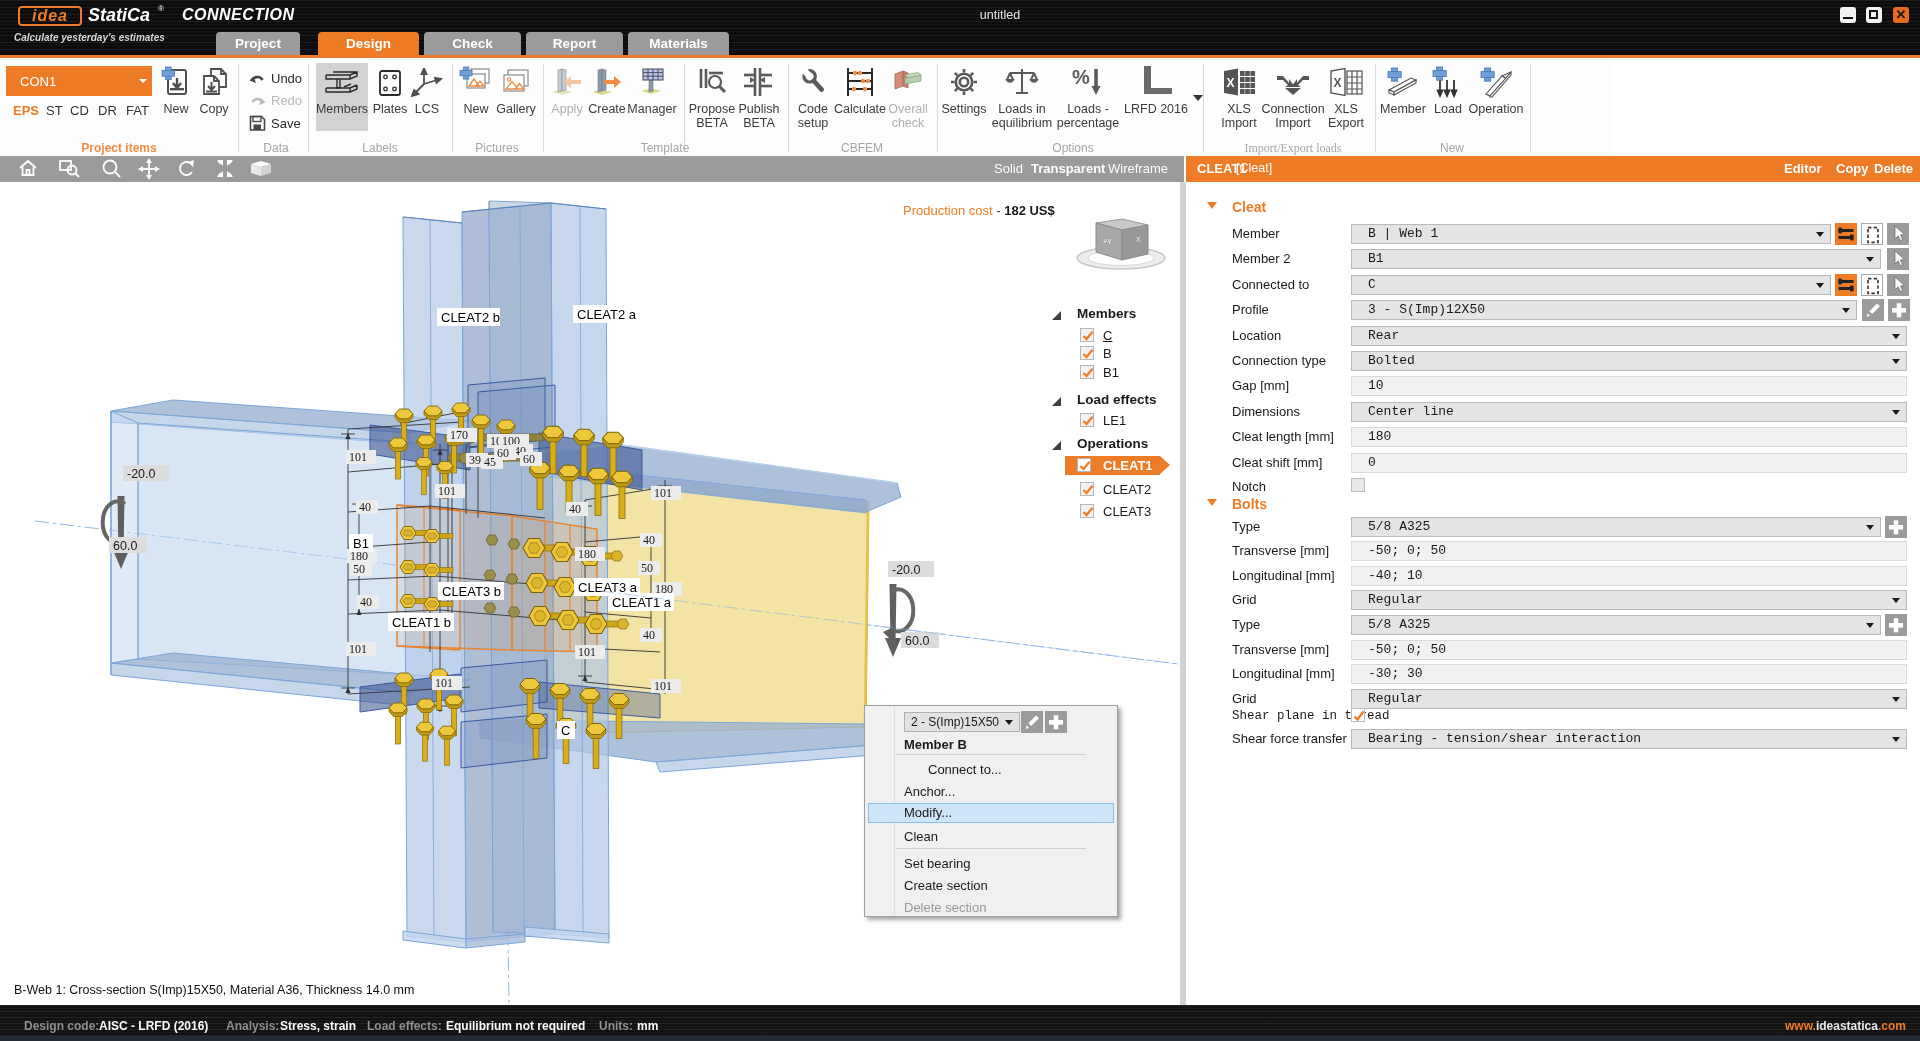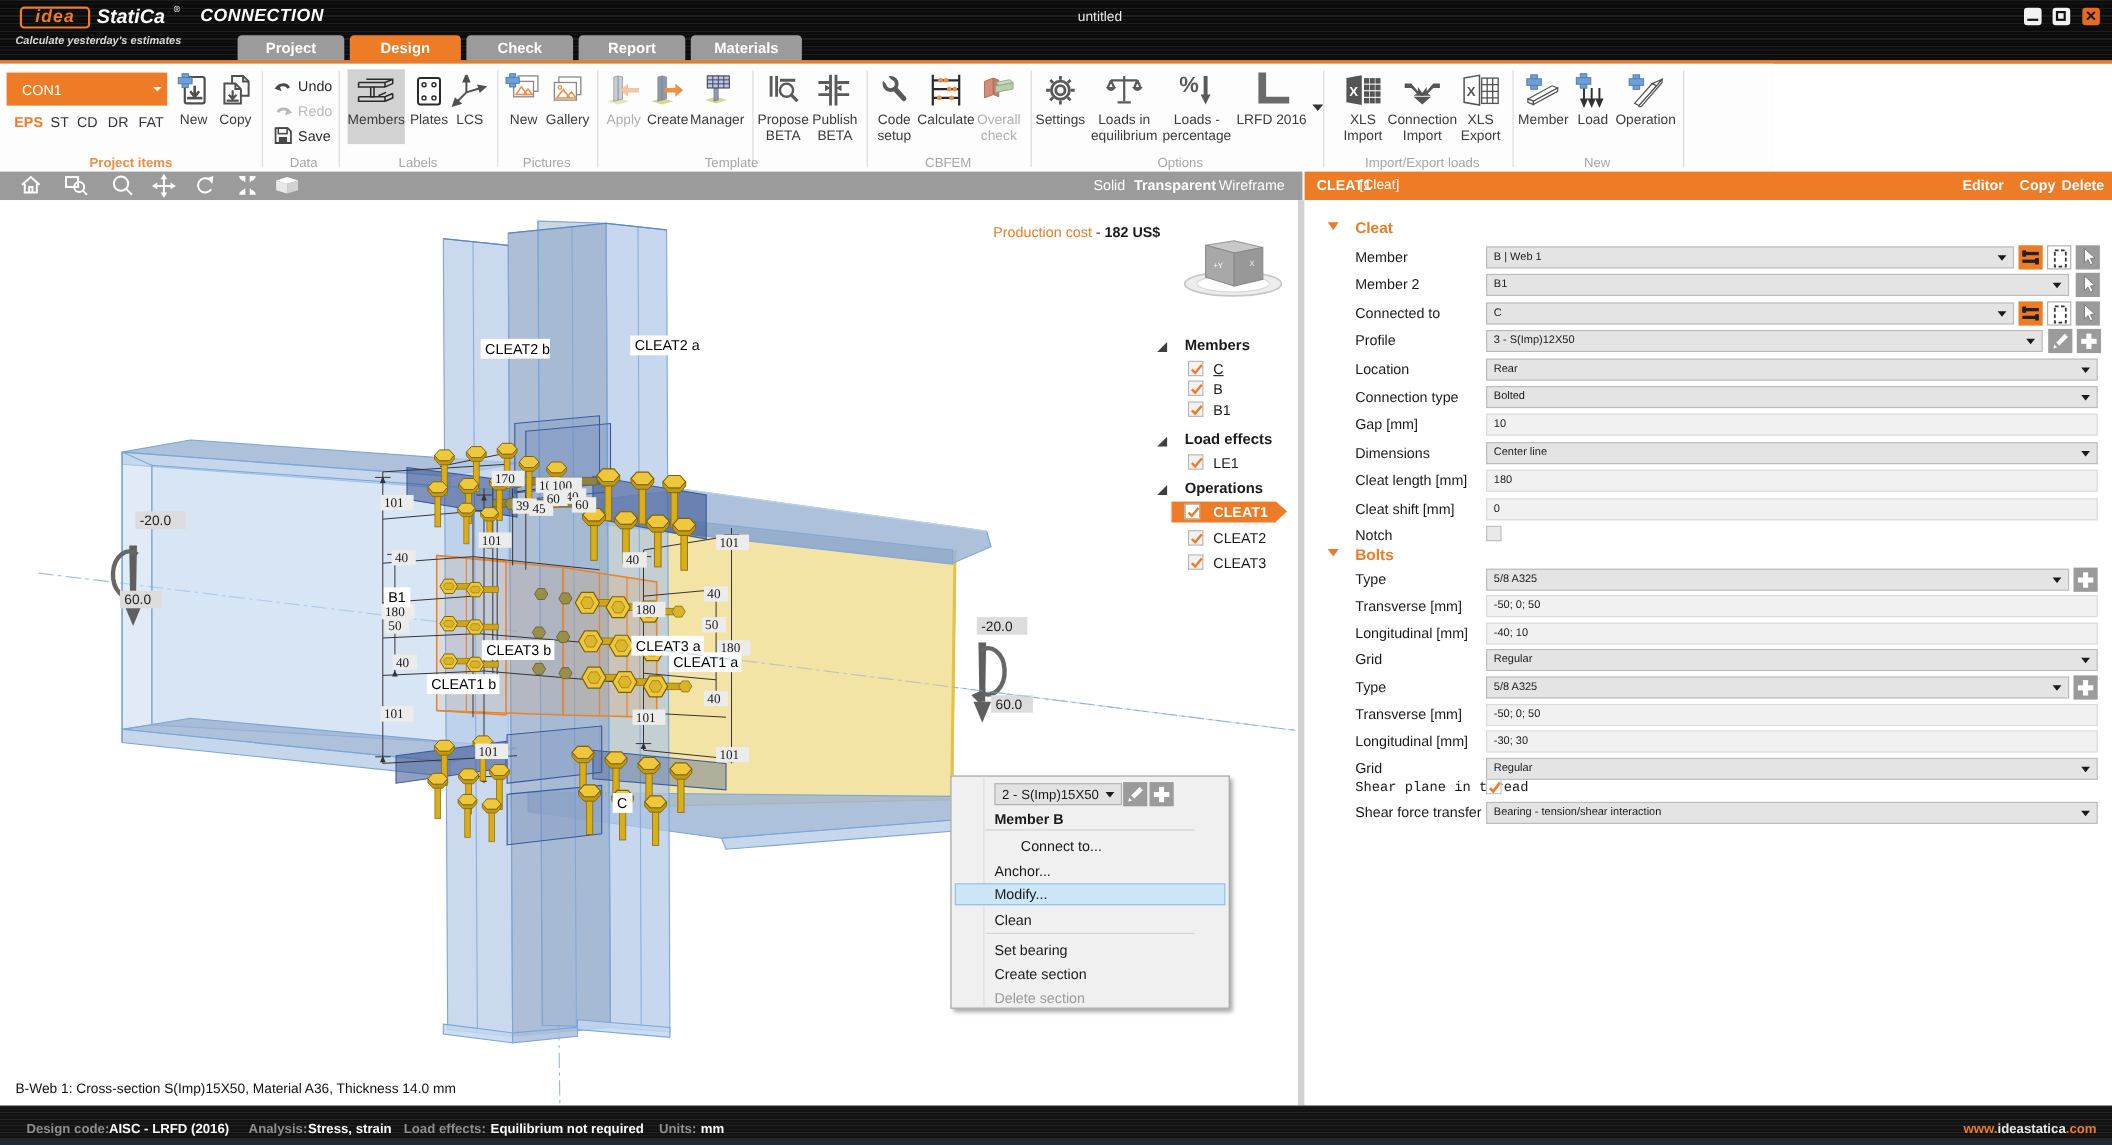--- a/index.html
+++ b/index.html
@@ -45,21 +45,21 @@
 
 
 #viewport { position:absolute; left:0; top:182px; width:1180px; height:823px; background:#fff; overflow:hidden; }
 #splitter { position:absolute; left:1180px; top:182px; width:6px; height:823px; background:#d2d2d2; }
 
 
 #panel { position:absolute; left:1186px; top:182px; width:734px; height:823px; background:#fff; }
 .sechead { position:absolute; left:46px; font-weight:bold; font-size:14px; color:#ee7b25; }
 .sectri { position:absolute; left:21px; width:0; height:0; border-left:5px solid transparent; border-right:5px solid transparent; border-top:7px solid #ee7b25; }
 .plabel { position:absolute; left:46px; font-size:13px; color:#1a1a1a; white-space:nowrap; }
-.pfield { position:absolute; left:165px; height:20px; background:#e4e4e4; border:1px solid #b9b9b9; font-size:10px; color:#1a1a1a; line-height:18px; padding-left:6px; white-space:nowrap; }
+.pfield { position:absolute; left:165px; height:20px; background:#e4e4e4; border:1px solid #b9b9b9; font-size:13px; color:#1a1a1a; line-height:18px; padding-left:16px; white-space:nowrap;font-family:Liberation Mono, monospace; }
 .pfield.plain { background:#f1f1f1; border:1px solid #dadada; }
 .pfield .dar { position:absolute; right:6px; top:7px; width:0; height:0; border-left:4.5px solid transparent; border-right:4.5px solid transparent; border-top:5px solid #1a1a1a; }
 .pbtn { position:absolute; width:22px; height:22px; }
 .pcheck { position:absolute; width:14px; height:14px; background:#e9e9e9; border:1px solid #bdbdbd; }
 
 
 .treehead { position:absolute; font-weight:bold; font-size:13.5px; color:#1a1a1a; }
 .titem { position:absolute; font-size:13px; color:#1a1a1a; }
 
 
@@ -94,21 +94,21 @@
       </div>
     <div class="winbtn" style="left:1866px;">
         <div style="position:absolute;left:3px;top:3px;width:9px;height:9px;border:2px solid #111;"></div>
       </div>
     <div class="winbtn close" style="left:1893px;">
         <div style="position:absolute;left:1px;top:1px;width:14px;height:14px;color:#161616;font-weight:bold;font-size:13px;line-height:14px;text-align:center;">✕</div>
       </div>
   </div>
   <div id="orangestrip"></div>
 
-  <div class="tab" style="left:216px; width:97px;">Project</div>
+  <div class="tab" style="left:216px; width:84px;">Project</div>
   <div class="tab active" style="left:318px; width:101px;">Design</div>
   <div class="tab" style="left:424px; width:97px;">Check</div>
   <div class="tab" style="left:526px; width:97px;">Report</div>
   <div class="tab" style="left:628px; width:101px;">Materials</div>
 
   <div id="ribbon">
     <div style="position:absolute;left:6px;top:8px;width:146px;height:30px;background:#ee7b25;"></div>
     <div style="position:absolute;left:20px;top:16px;color:#fff;font-size:13px;">CON1</div>
     <div style="position:absolute;left:139px;top:21px;width:0;height:0;border-left:4px solid transparent;border-right:4px solid transparent;border-top:4.5px solid #fff;"></div>
     <div style="position:absolute;left:13px;top:45px;font-size:13px;font-weight:bold;color:#ee7b25;">EPS</div>
@@ -355,21 +355,21 @@
     <div class="rbtn-text" style="left:1248.0px; width:90px;">Connection<br>Import</div>
     <div class="ricon" style="left:1346px; top:8px; transform:translateX(-50%);"><svg width="36" height="32" viewBox="0 0 36 32">
           <path d="M3 5 L17 2.5 L17 29.5 L3 27 Z" fill="#fff" stroke="#555" stroke-width="1.4"></path>
           <text x="5.5" y="21" font-family="Liberation Sans" font-weight="bold" font-size="12" fill="#555">X</text>
           <g fill="none" stroke="#555" stroke-width="1.2">
             <rect x="19" y="5" width="15" height="23"></rect>
             <path d="M19 11 h15 M19 17 h15 M19 23 h15 M24 5 v23 M29 5 v23"></path>
           </g>
         </svg></div>
     <div class="rbtn-text" style="left:1306.0px; width:80px;">XLS<br>Export</div>
-    <div class="rlabel" style="left:1213.0px; width:160px;">Import/Export loads</div>
+    <div class="rlabel" style="left:1213.0px; width:160px;font-family:Liberation Serif, serif;">Import/Export loads</div>
     <div class="rsep" style="left:1375px;"></div>
     <div class="ricon" style="left:1403px; top:8px; transform:translateX(-50%);"><svg width="36" height="32" viewBox="0 0 36 32">
           <g fill="#fff" stroke="#4f4f4f" stroke-width="1.1">
             <polygon points="4,24 26,12 31,14 9,26"></polygon>
             <polygon points="4,24 4,27 9,29 9,26"></polygon>
             <polygon points="9,26 31,14 31,17 9,29"></polygon>
           </g>
           <g transform="translate(3,2) scale(1.2)">
             <rect x="3" y="0" width="5" height="11" fill="#6f9fd8" stroke="#4a7ab0" stroke-width="0.7"></rect>
             <rect x="0" y="3" width="11" height="5" fill="#6f9fd8" stroke="#4a7ab0" stroke-width="0.7"></rect>

